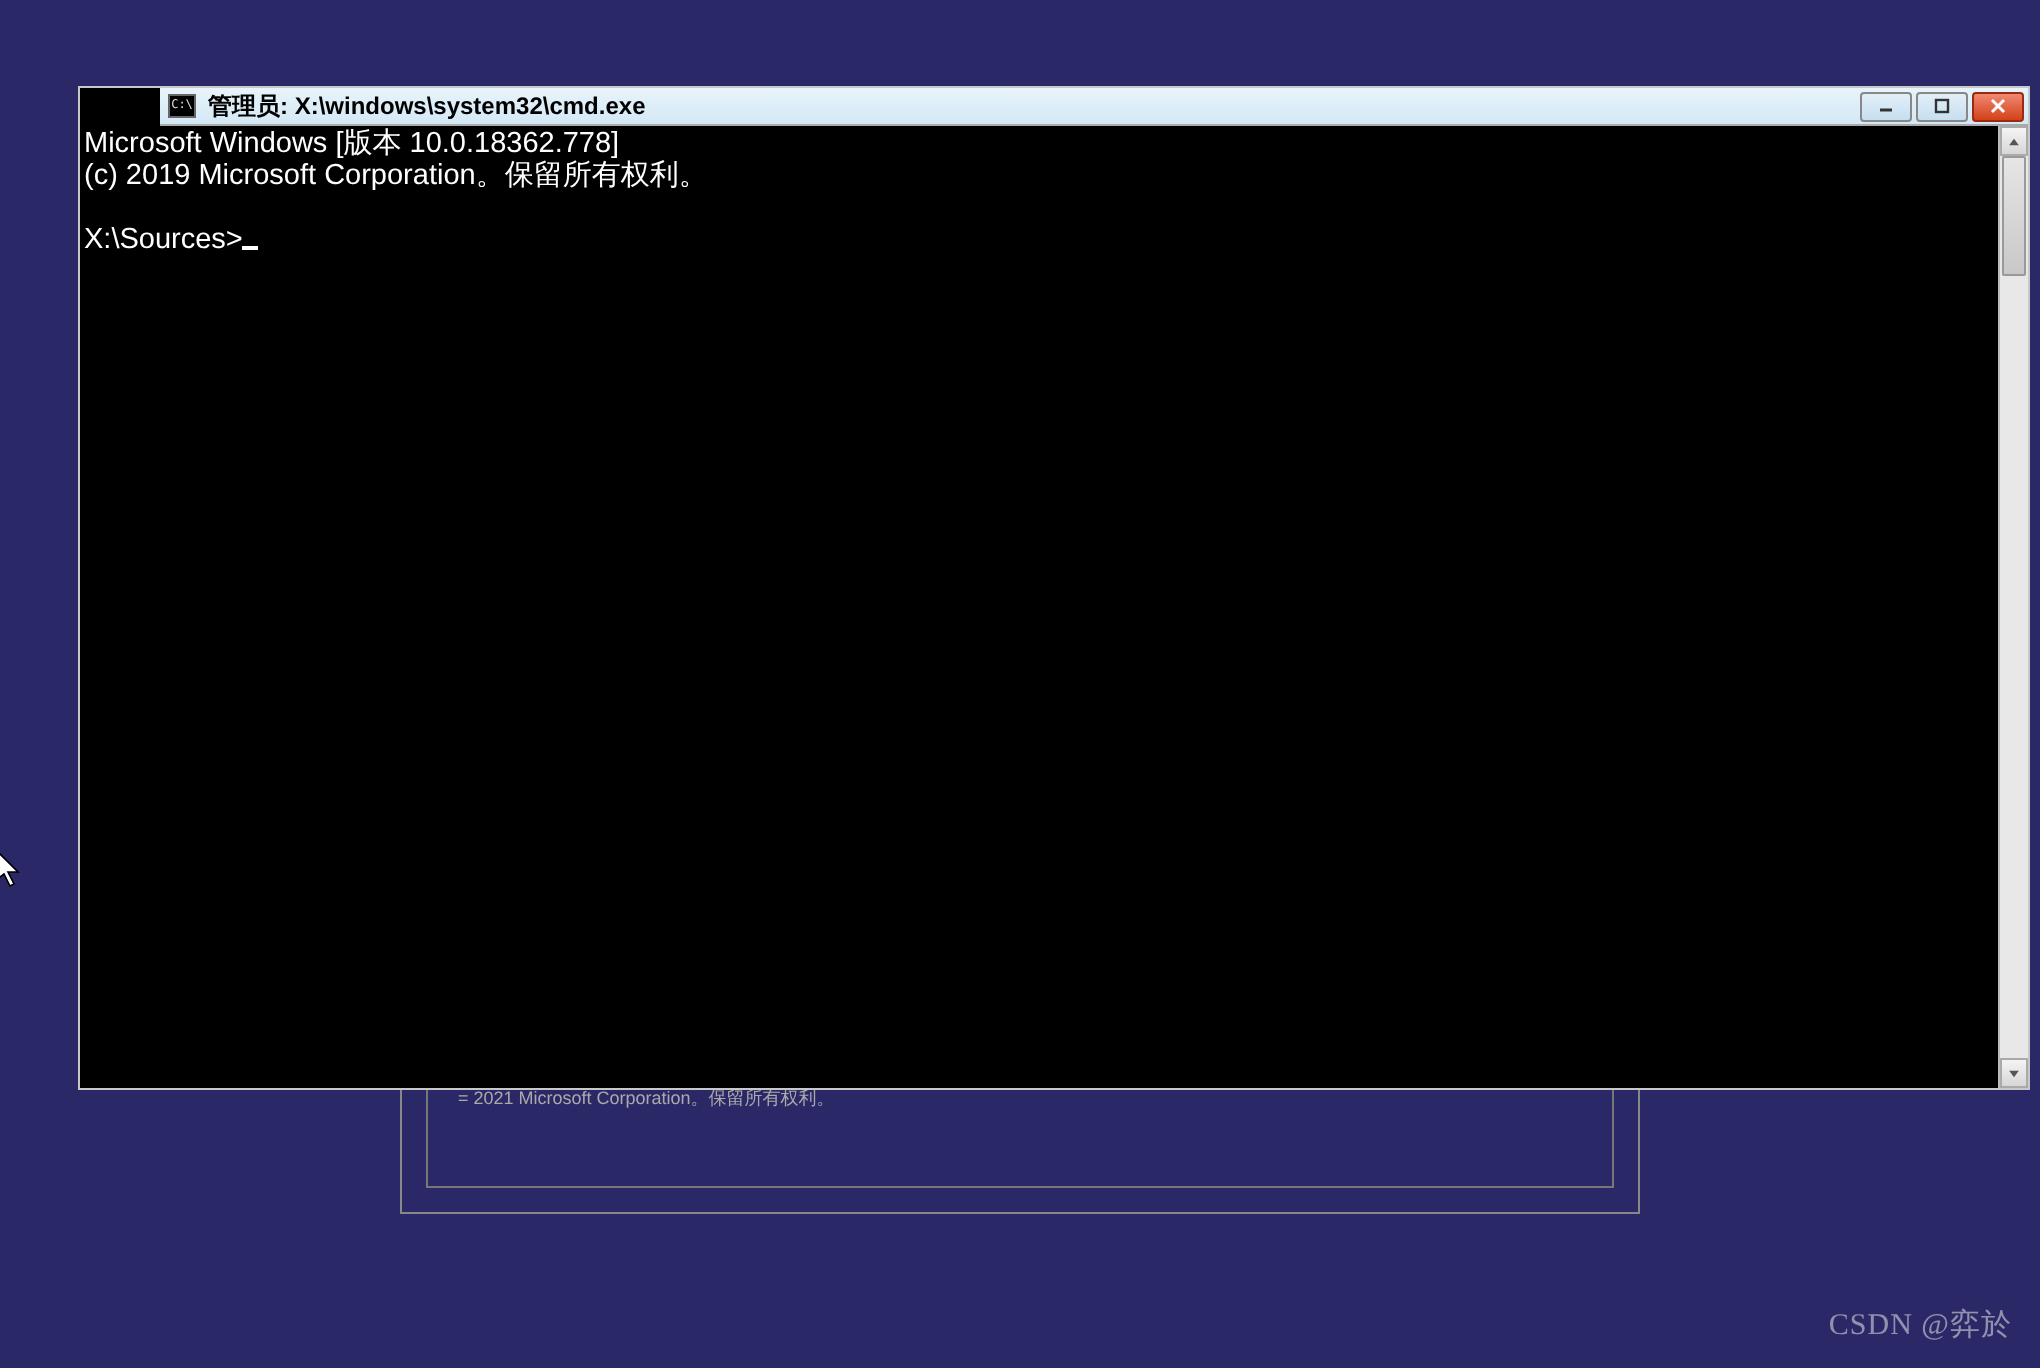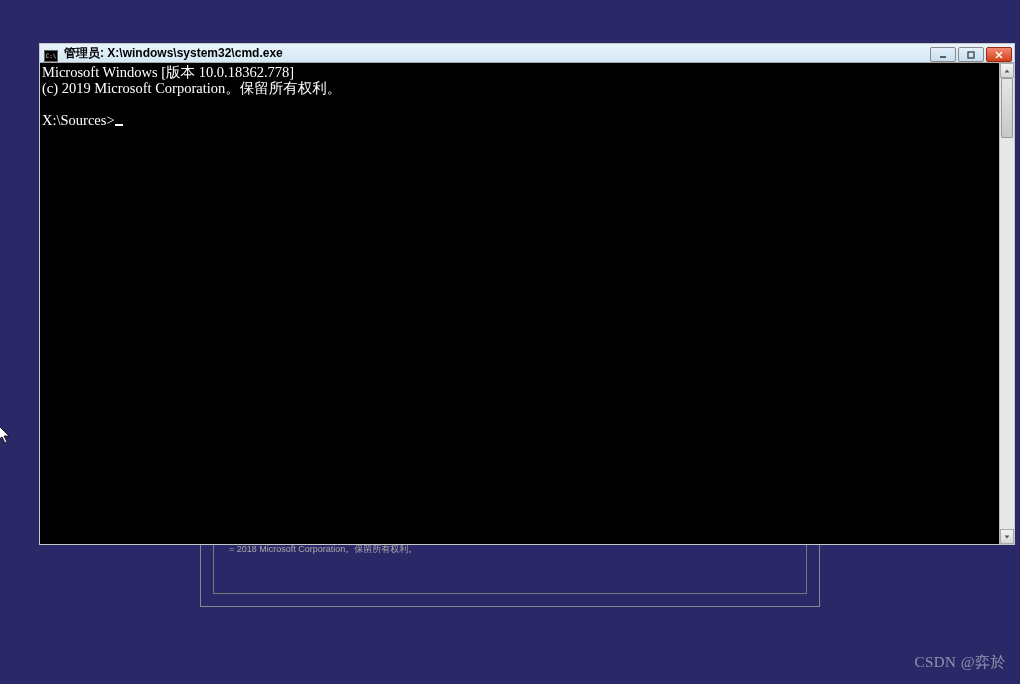--- a/index.html
+++ b/index.html
@@ -52,24 +52,25 @@
       border: 1px solid #c8c8c8;
       background: #000;
       display: flex;
       flex-direction: column;
     }
     .title-bar {
       height: 19px;
       background: linear-gradient(#e8f4fb, #d3e8f5);
       border-bottom: 1px solid #aaa;
       display: flex;
-      align-items: flex-end;
+      align-items: center;
       padding: 0 2px 0 4px;
       font-size: 12px;
       color: #000;
+      margin-left: 40px;
     }
     .title-icon {
       width: 14px;
       height: 12px;
       background: #000;
       border: 1px solid #666;
       margin-right: 6px;
       position: relative;
       display: flex;
       align-items: center;
@@ -107,21 +108,21 @@
     .btn-min svg, .btn-max svg, .btn-close svg { width: 10px; height: 10px; }
     .cmd-body {
       flex: 1;
       display: flex;
       background: #000;
     }
     .cmd-content {
       flex: 1;
       background: #000;
       color: #ffffff;
-      font-family: Liberation Serif, serif;
+      font-family: Liberation Sans, sans-serif;
       font-size: 14.5px;
       line-height: 16px;
       padding: 1px 2px;
       white-space: pre;
       overflow: hidden;
     }
     .scrollbar {
       width: 15px;
       background: #e8e8e8;
       position: relative;
@@ -181,21 +182,21 @@
       font-size: 15px;
       font-family: Liberation Serif, serif;
       letter-spacing: 0.5px;
     }
   </style>
 </head>
 <body>
 
 <div class="background-window">
   <div class="bg-btn"></div>
-  <div class="bg-text">= 2018 Microsoft Corporation。保留所有权利。</div>
+  <div class="bg-text">= 2021 Microsoft Corporation。保留所有权利。</div>
   <div class="bg-inner"></div>
 </div>
 
 <div class="cmd-window">
   <div class="title-bar">
     <div class="title-icon">C:\</div>
     <div class="title-text">管理员: X:\windows\system32\cmd.exe</div>
     <div class="window-controls">
       <div class="win-btn btn-min">
         <svg viewBox="0 0 10 10">

